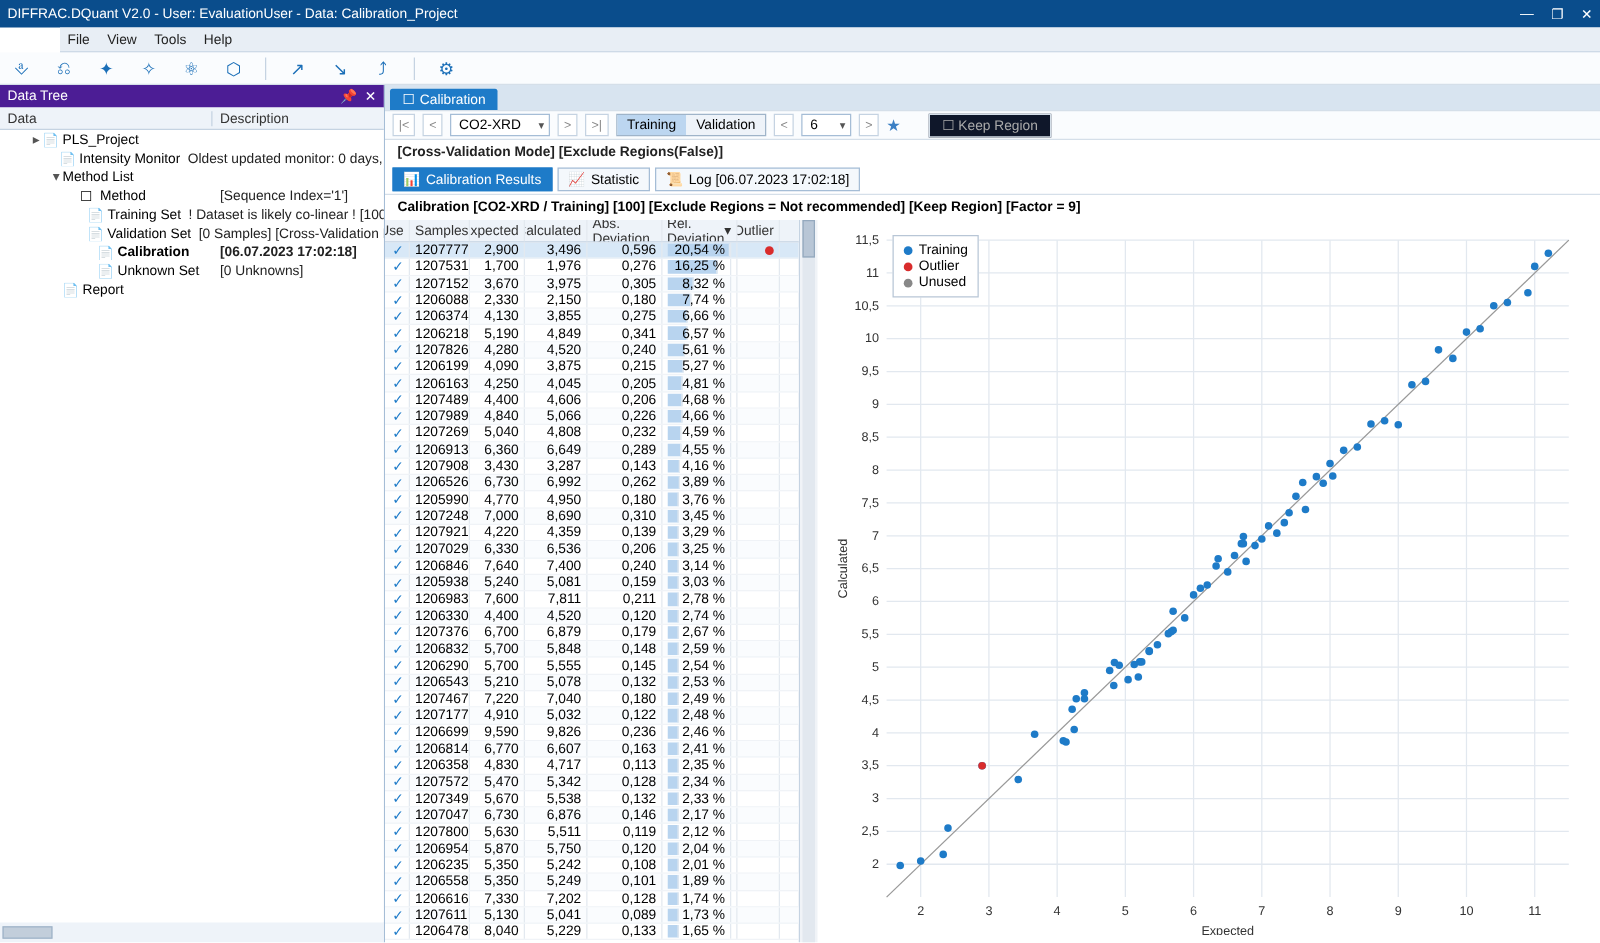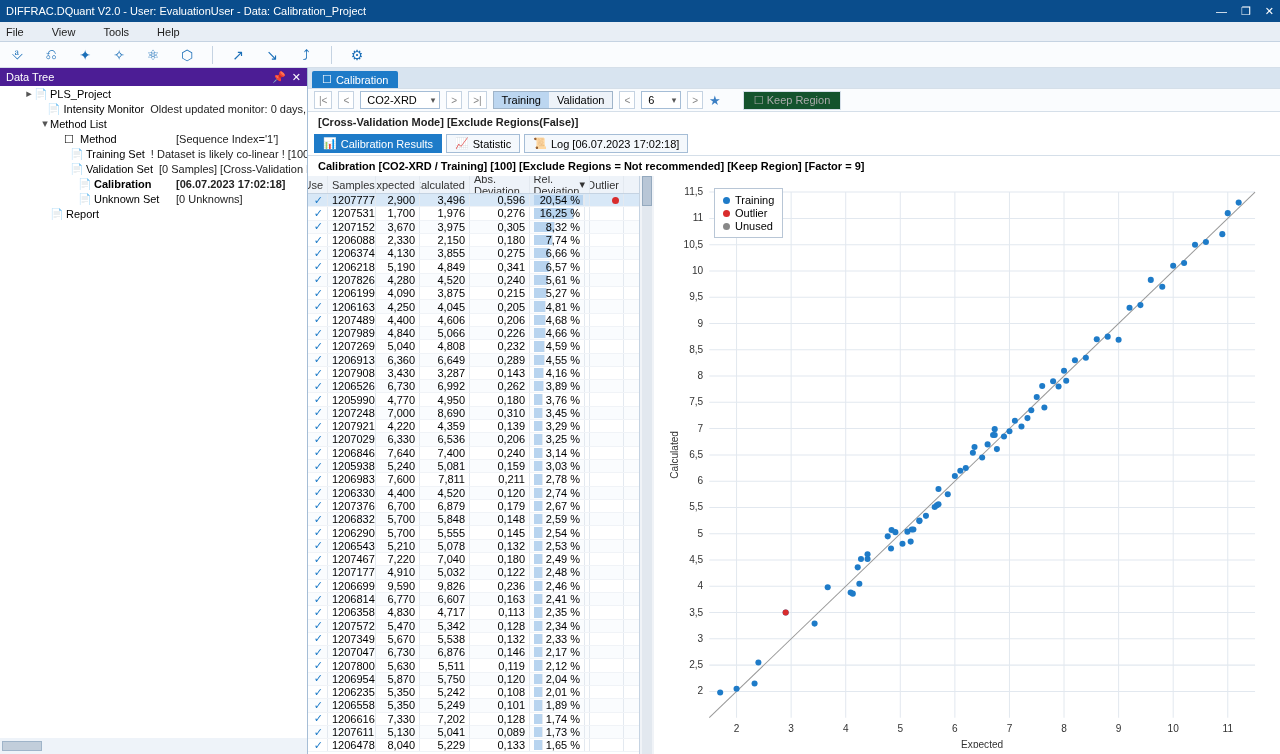--- a/index.html
+++ b/index.html
@@ -1,21 +1,21 @@
 <!DOCTYPE html>
 <html><head>
 <meta charset="utf-8">
 <style>
 *{box-sizing:border-box;margin:0;padding:0;font-family:'Segoe UI',Tahoma,sans-serif;font-size:11px;}
 body{background:#fff;overflow:hidden;width:1280px;height:754px;}
 .titlebar{background:#0a4d8c;color:#fff;height:22px;display:flex;align-items:center;padding:0 6px;justify-content:space-between;}
 .titlebar .title{font-size:11px;}
 .titlebar .win-buttons{display:flex;gap:14px;font-size:11px;}
 .titlebar .win-buttons span{cursor:pointer;}
-.menubar{background:#e8eef5;height:20px;display:flex;align-items:center;padding:1px 6px;gap:28px;border-bottom:1px solid #c5d3e2;}
+.menubar{background:#e8eef5;height:20px;display:flex;align-items:center;padding:1px 6px;gap:14px;border-bottom:1px solid #c5d3e2;margin-left:48px;}
 .menubar span{cursor:pointer;font-size:11px;color:#222;}
 .toolbar{background:#fafcfe;height:26px;display:flex;align-items:center;padding:0 8px;gap:16px;border-bottom:1px solid #d5dfe9;}
 .toolbar .icon{width:18px;height:18px;display:flex;align-items:center;justify-content:center;color:#1b6fb8;font-size:14px;cursor:pointer;}
 .toolbar .sep{width:1px;height:18px;background:#c5d3e2;}
 .main{display:flex;height:calc(754px - 22px - 20px - 26px);}
 .data-tree-panel{width:308px;display:flex;flex-direction:column;border-right:1px solid #a5bdd6;}
 .dt-header{background:#4c1d95;color:#fff;height:18px;display:flex;align-items:center;justify-content:space-between;padding:0 6px;font-size:11px;}
 .dt-header .pins{display:flex;gap:6px;}
 .dt-cols{display:flex;background:#eef3f9;border-bottom:1px solid #c5d3e2;height:18px;align-items:center;font-size:11px;color:#333;}
 .dt-cols div:first-child{width:170px;padding-left:6px;border-right:1px solid #c5d3e2;}
@@ -32,21 +32,21 @@
 .content{flex:1;display:flex;flex-direction:column;background:#fff;}
 .tab-strip{height:20px;background:#d8e4f0;display:flex;align-items:flex-end;padding:0 4px;}
 .tab-strip .tab{background:#1e7bc8;color:#fff;padding:2px 10px;font-size:11px;border-radius:2px 2px 0 0;display:flex;align-items:center;gap:4px;}
 .toolbar2{height:24px;background:#fafcfe;border-bottom:1px solid #d5dfe9;border-top:1px solid #d5dfe9;display:flex;align-items:center;padding:0 6px;gap:6px;}
 .toolbar2 .nav-btn{padding:0 4px;color:#888;border:1px solid #c5d3e2;background:#fff;height:18px;display:flex;align-items:center;cursor:pointer;font-size:10px;}
 .toolbar2 .combo{border:1px solid #a5bdd6;background:#fff;height:18px;padding:0 18px 0 6px;display:flex;align-items:center;position:relative;min-width:80px;}
 .toolbar2 .combo::after{content:'▾';position:absolute;right:4px;font-size:9px;color:#555;}
 .toolbar2 .seg{display:flex;border:1px solid #9fb4c9;}
 .toolbar2 .seg div{padding:2px 8px;background:#eef3f9;cursor:pointer;}
 .toolbar2 .seg div.active{background:#bcd6f0;}
-.toolbar2 .keep-btn{border:1px solid #d5dfe9;padding:2px 10px;color:#aaa;background:#14532d;}
+.toolbar2 .keep-btn{border:1px solid #d5dfe9;padding:2px 10px;color:#aaa;background:#0f172a;}
 .toolbar2 .star{color:#3b7fc4;font-size:13px;}
 .info-row{height:20px;display:flex;align-items:center;padding:0 10px;font-size:11px;font-weight:bold;color:#222;}
 .sub-tabs{display:flex;gap:4px;padding:2px 6px;border-bottom:1px solid #d5dfe9;}
 .sub-tab{border:1px solid #a5bdd6;padding:2px 8px;display:flex;align-items:center;gap:4px;background:#f4f8fc;font-size:11px;cursor:pointer;}
 .sub-tab.active{background:#1e7bc8;color:#fff;border-color:#1e7bc8;}
 .cal-title{padding:4px 10px;font-size:11px;font-weight:bold;}
 .split{display:flex;flex:1;min-height:0;justify-content:center;}
 .table-wrap{width:332px;display:flex;flex-direction:column;border-right:1px solid #c5d3e2;}
 .thead{display:flex;background:#eef3f9;border-bottom:1px solid #c5d3e2;height:18px;font-size:10px;color:#333;}
 .thead div, .trow div{border-right:1px solid #e3e9f0;display:flex;align-items:center;justify-content:flex-end;padding:0 4px;overflow:hidden;}
@@ -112,20 +112,24 @@
 </div>
 
 <div class="main">
   <div class="data-tree-panel">
     <div class="dt-header">
       <span>Data Tree</span>
       <span class="pins">
           <span>📌</span>
           <span>✕</span>
         </span>
+    </div>
+    <div class="dt-cols">
+      <div>Data</div>
+      <div>Description</div>
     </div>
     <div class="dt-body" id="tree-body">
         <div class="tree-row">
           <div class="label" style="padding-left:24px"><span class="expander">▸</span><span class="tree-icon">📄</span>PLS_Project</div>
           <div class="desc"></div>
         </div>
         <div class="tree-row">
           <div class="label" style="padding-left:40px"><span class="expander"></span><span class="tree-icon">📄</span>Intensity Monitor</div>
           <div class="desc">Oldest updated monitor: 0 days, 0 hours</div>
         </div>

